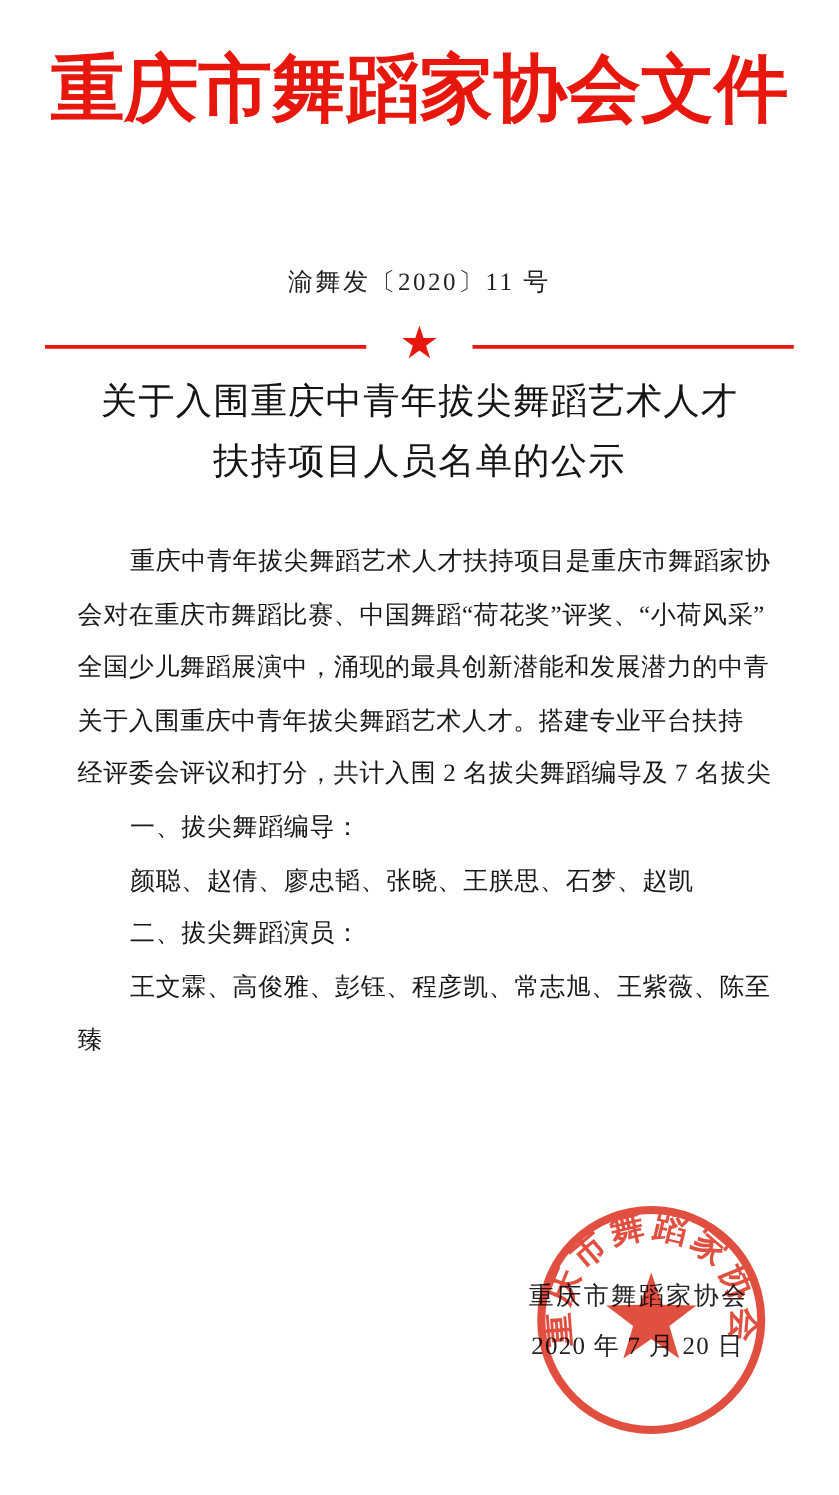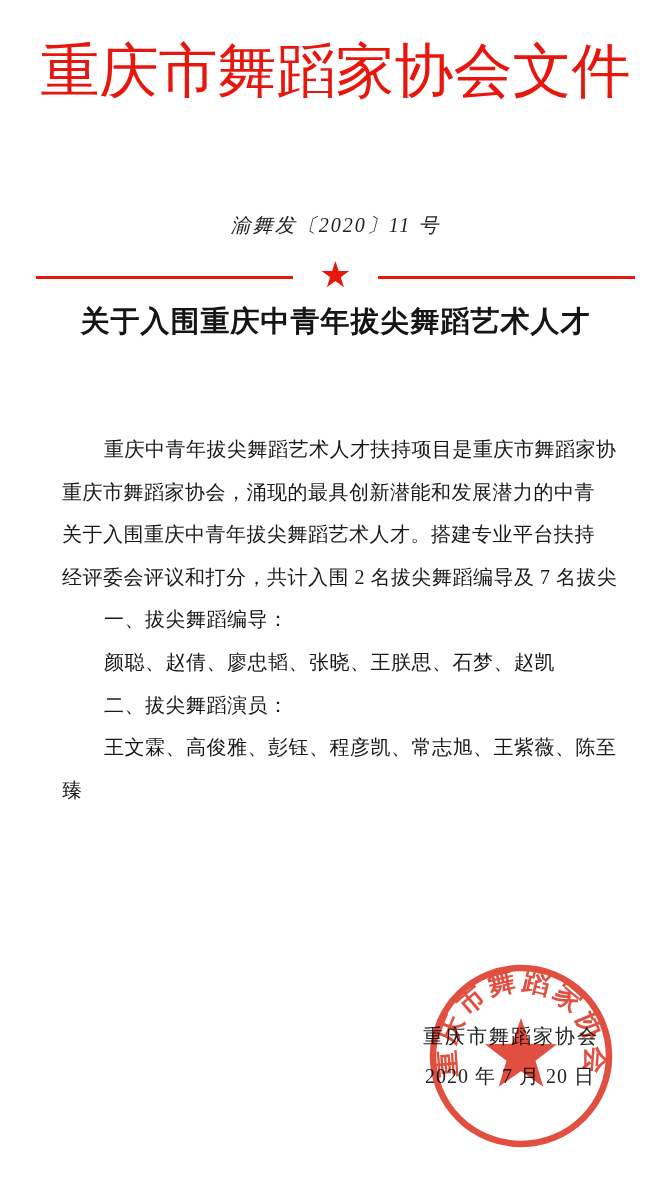--- a/index.html
+++ b/index.html
@@ -8,54 +8,53 @@
     width:671px;height:1196px;
     background:#ffffff;
     overflow:hidden;
     font-family:"Liberation Serif","DejaVu Serif",serif;
     color:#111111;
   }
   
   .org-title{
     position:absolute;top:36px;left:0;right:0;
     text-align:center;
-    font-size:59px;font-weight:400;
+    font-size:59px;font-weight:700;
     color:#e8170d;
     letter-spacing:0px;
     line-height:1.2;
     white-space:nowrap;
   }
   .doc-number{
     position:absolute;top:212px;left:0;right:0;
     text-align:center;
     font-size:20px;
     color:#222222;
     letter-spacing:2px;
     white-space:nowrap;
-    font-style:italic;
   }
   
   .divider{
     position:absolute;top:258px;left:36px;width:599px;height:38px;
     display:flex;align-items:center;
   }
   .divider .rule{
     flex:1;height:3px;background:#e8170d;
   }
   .divider .star{
     color:#e8170d;font-size:36px;line-height:1;
     margin:0 26px;
     font-family:"DejaVu Sans",sans-serif;
     transform:translateY(-2px);
   }
   
   .doc-title{
     position:absolute;top:297px;left:0;right:0;
     text-align:center;
-    font-weight:bold;
+    font-weight:normal;
     font-size:29px;
     line-height:48px;
     color:#151515;
     letter-spacing:1px;
   }
   
   .body-text{
     position:absolute;top:428px;left:62px;width:549px;
     font-size:20px;
     line-height:42.6px;
@@ -97,25 +96,27 @@
   <div class="doc-number">渝舞发〔2020〕11 号</div>
 
   <div class="divider">
     <div class="rule"></div>
     <div class="star">★</div>
     <div class="rule"></div>
   </div>
 
   <div class="doc-title">
     <div>关于入围重庆中青年拔尖舞蹈艺术人才</div>
+    <div>扶持项目人员名单的公示</div>
   </div>
 
   <div class="body-text">
     <div class="bline indent">重庆中青年拔尖舞蹈艺术人才扶持项目是重庆市舞蹈家协</div>
-    <div class="bline">重庆市舞蹈家协会，涌现的最具创新潜能和发展潜力的中青</div>
+    <div class="bline">会对在重庆市舞蹈比赛、中国舞蹈“荷花奖”评奖、“小荷风采”</div>
+    <div class="bline">全国少儿舞蹈展演中，涌现的最具创新潜能和发展潜力的中青</div>
     <div class="bline">关于入围重庆中青年拔尖舞蹈艺术人才。搭建专业平台扶持</div>
     <div class="bline">经评委会评议和打分，共计入围 2 名拔尖舞蹈编导及 7 名拔尖</div>
     <div class="bline indent">一、拔尖舞蹈编导：</div>
     <div class="bline indent">颜聪、赵倩、廖忠韬、张晓、王朕思、石梦、赵凯</div>
     <div class="bline indent">二、拔尖舞蹈演员：</div>
     <div class="bline indent">王文霖、高俊雅、彭钰、程彦凯、常志旭、王紫薇、陈至</div>
     <div class="bline">臻</div>
   </div>
 
   <div class="sig-org">重庆市舞蹈家协会</div>

